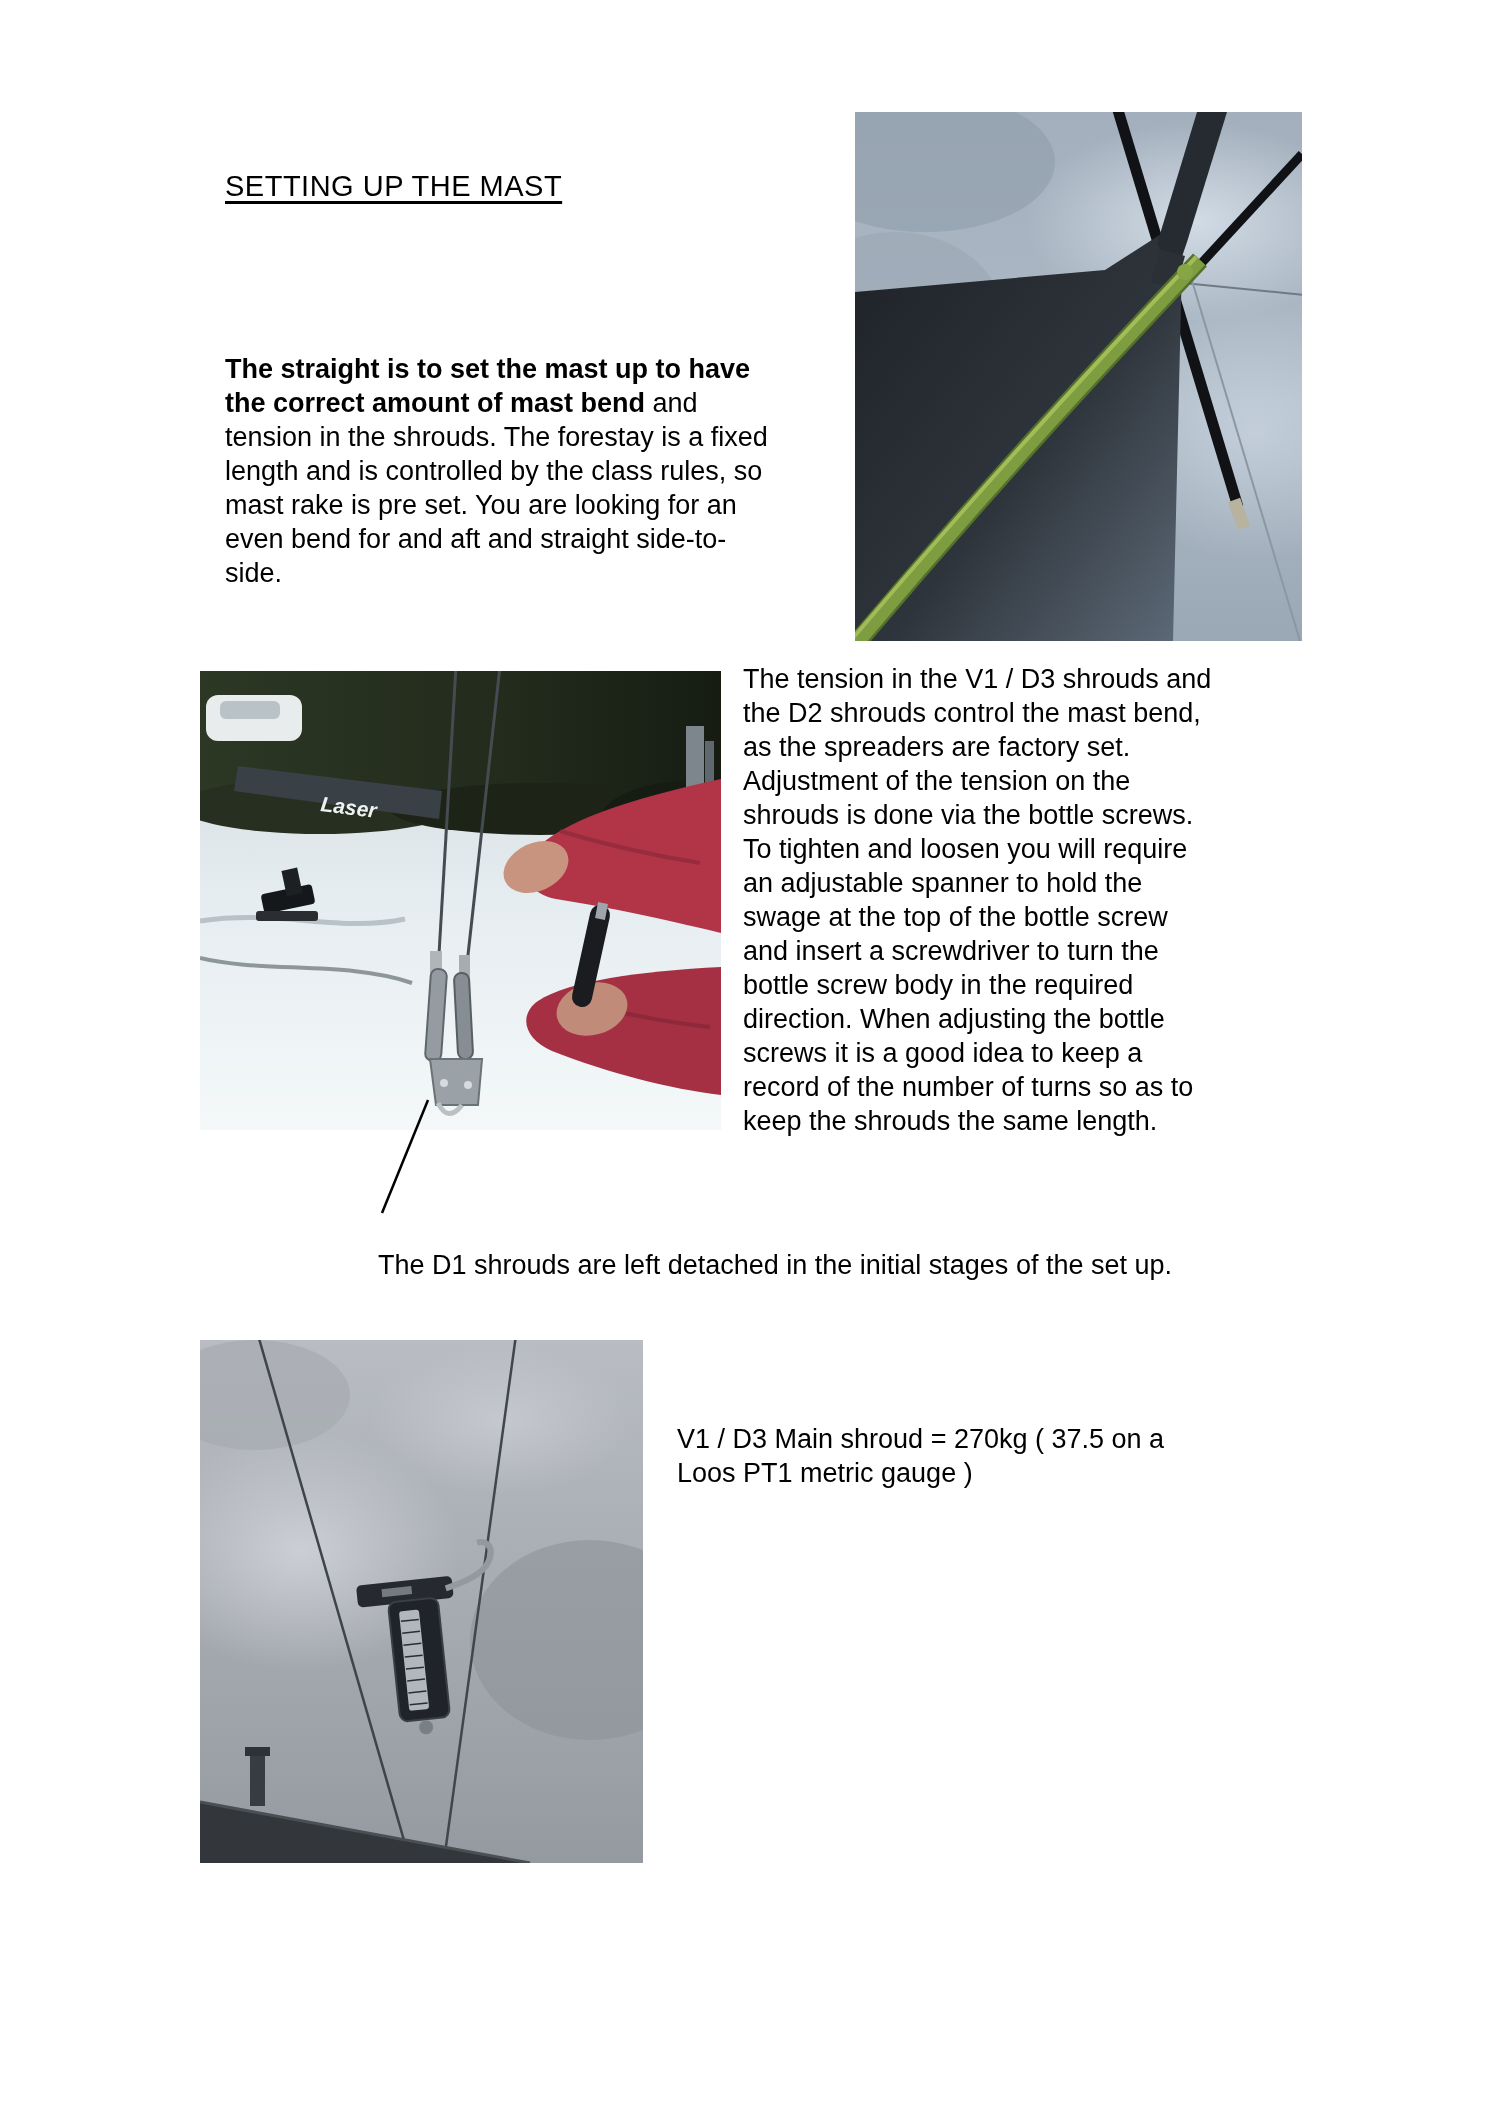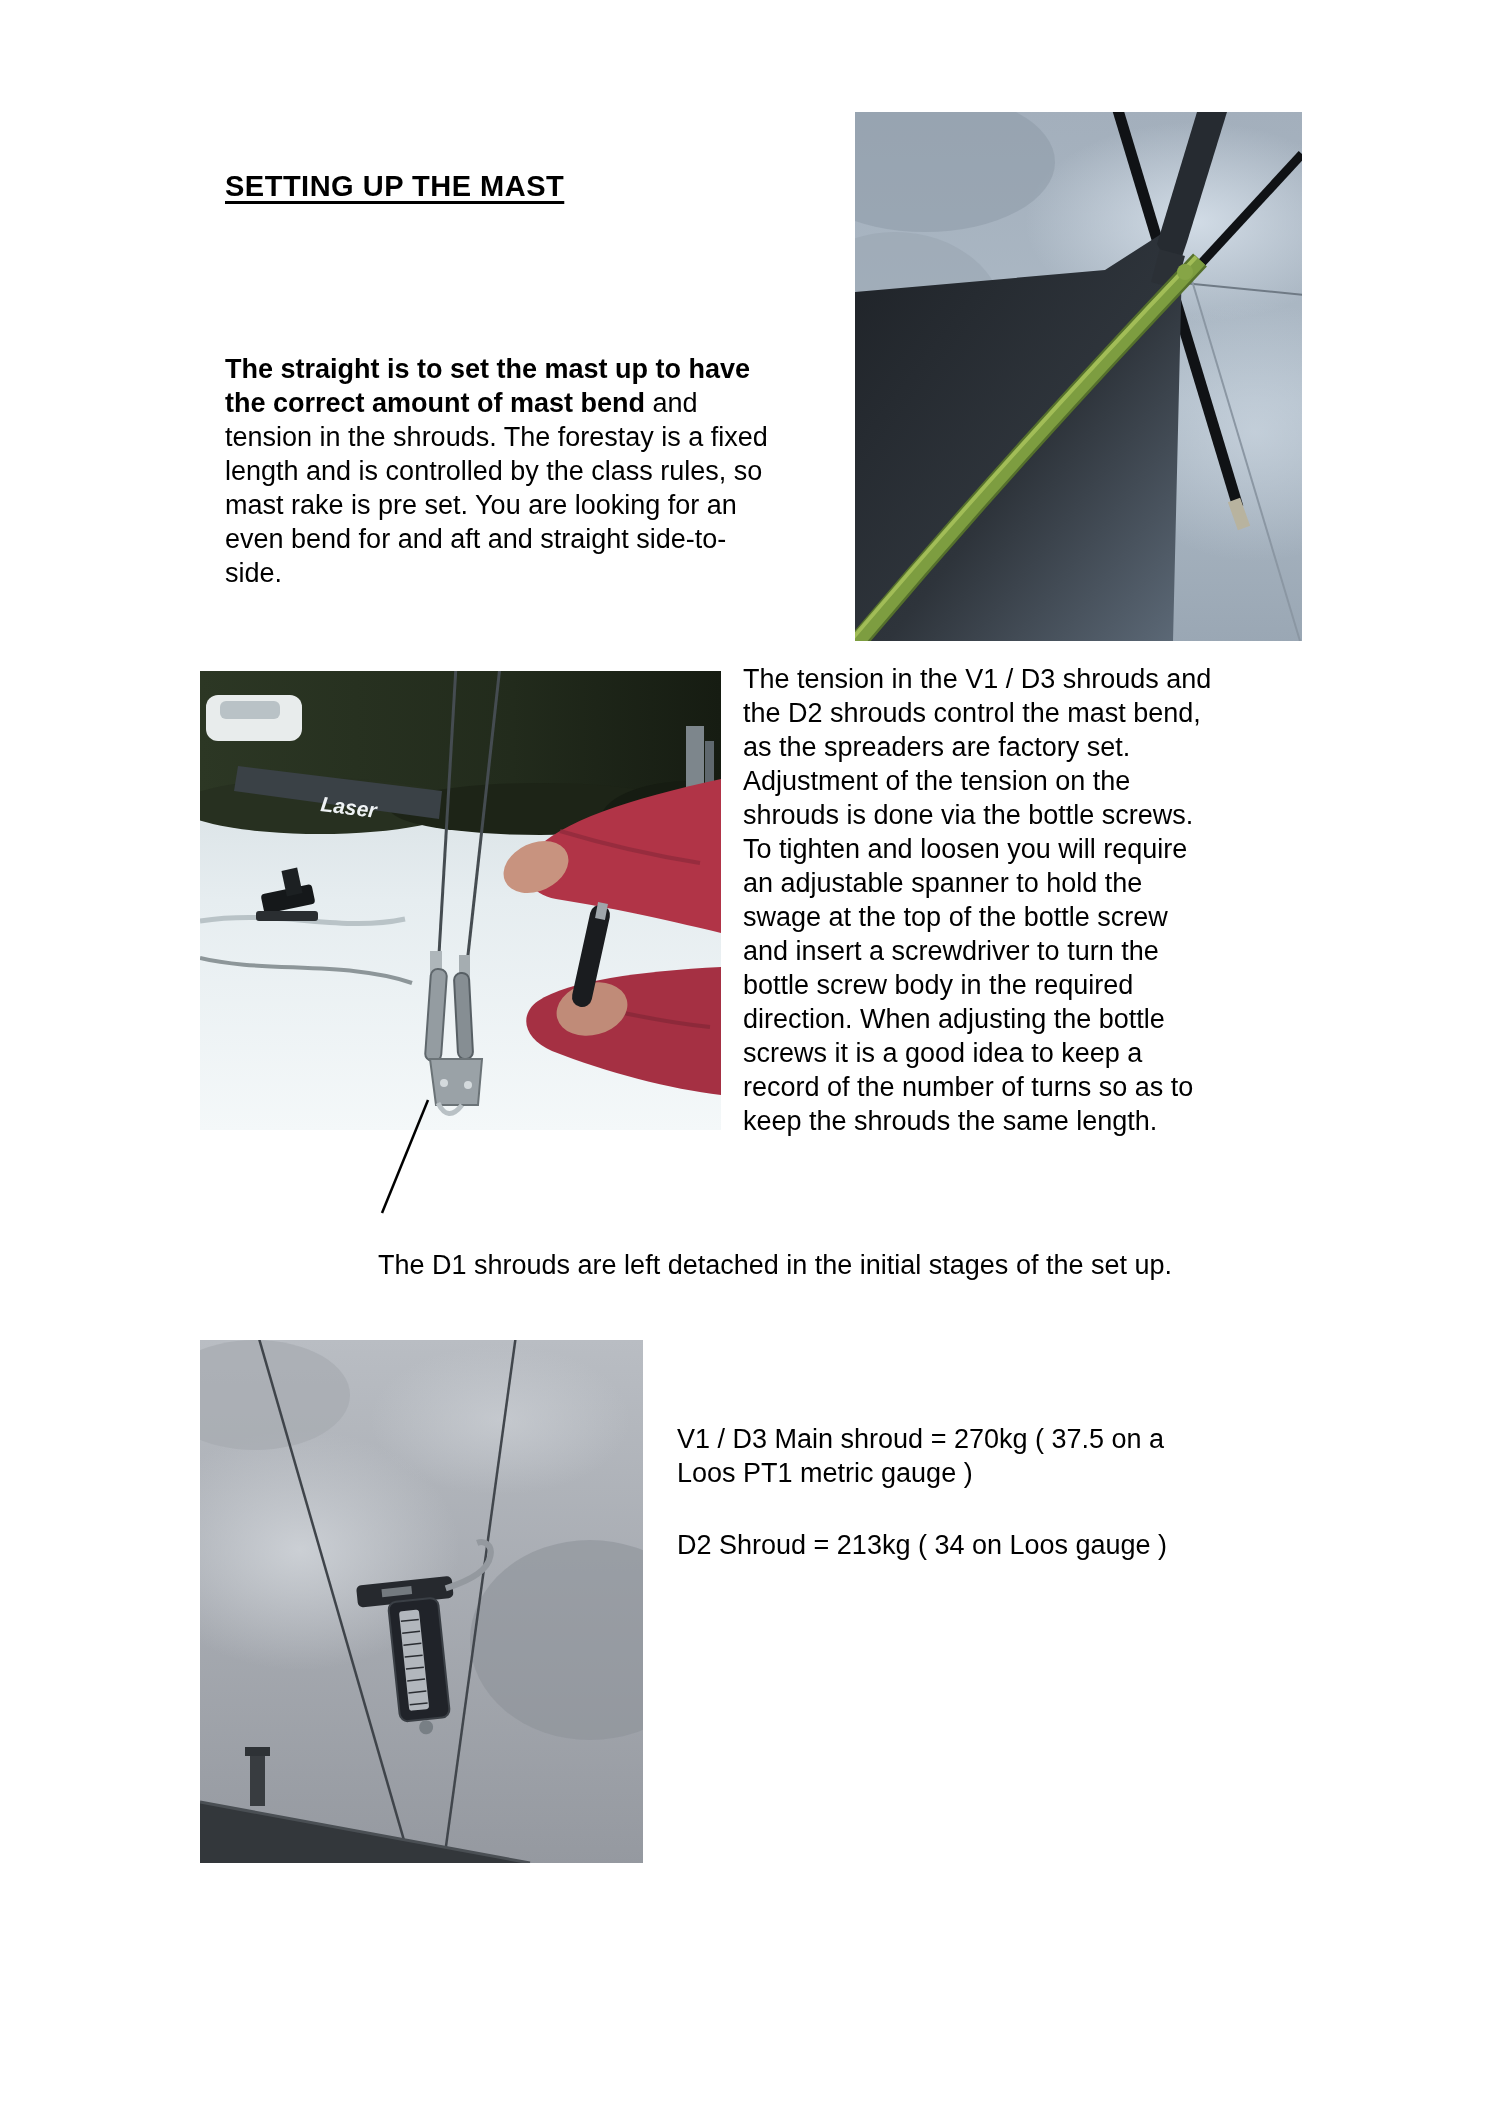--- a/index.html
+++ b/index.html
@@ -6,21 +6,21 @@
   .page{
     position:relative;
     width:1488px;height:2105px;
     background:#ffffff;
     font-family:"Liberation Sans", sans-serif;
     color:#000;
     overflow:hidden;
   }
   .doc-title{
     position:absolute;left:225px;top:170px;
-    font-size:29px;font-weight:bold;
+    font-size:29px;font-weight:normal;
     text-decoration:underline;
     text-decoration-thickness:2.5px;
     text-underline-offset:5px;
     letter-spacing:.5px;
     white-space:nowrap;
   }
   .para{
     position:absolute;
     font-size:27px;line-height:34px;
     white-space:pre-line;
@@ -212,15 +212,14 @@
 
       <polygon points="0,462 330,523 0,523" fill="#33373b"></polygon>
       <line x1="0" y1="462" x2="330" y2="523" stroke="#4a4f54" stroke-width="3"></line>
       <rect x="50" y="414" width="15" height="52" fill="#383c40"></rect>
       <rect x="45" y="407" width="25" height="9" fill="#2e3236"></rect>
     </svg>
   </figure>
 
   <div class="para" style="left:677px;top:1422px;width:640px;">V1 / D3 Main shroud = 270kg ( 37.5 on a
 Loos PT1 metric gauge )</div>
-  <div class="para" style="left:677px;top:1528px;width:640px;">D2 Shroud = 213kg ( 34 on Loos gauge )</div>
 
 </div>
 
 </body></html>

